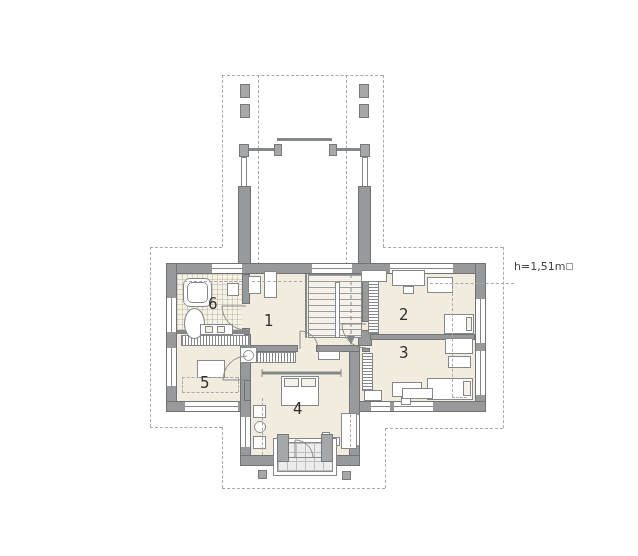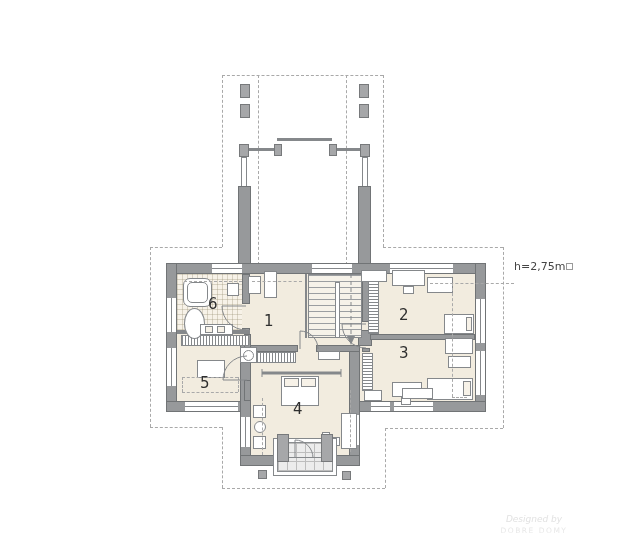--- a/index.html
+++ b/index.html
@@ -206,21 +206,17 @@
     <polygon points="347,336 355,336 351,345" fill="#85888b"></polygon>
   </svg>
 
   <div class="lbl" style="left:264px;top:312px">1</div>
   <div class="lbl" style="left:399px;top:306px">2</div>
   <div class="lbl" style="left:399px;top:344px">3</div>
   <div class="lbl" style="left:293px;top:400px">4</div>
   <div class="lbl" style="left:200px;top:374px">5</div>
   <div class="lbl" style="left:208px;top:295px">6</div>
 
-  <div class="note" style="left:514px;top:260px">h=2,75m</div>
+  <div class="note" style="left:514px;top:260px">h=1,51m</div>
   <div class="sqmark" style="left:566px;top:263px;width:7px;height:7px"></div>
 
-  <div class="wm" style="left:478px;top:514px;width:112px">
-    <span class="l1">Designed by</span>
-    <span class="l2">DOBRE DOMY</span>
-  </div>
 
 </div>
 
 </body></html>

